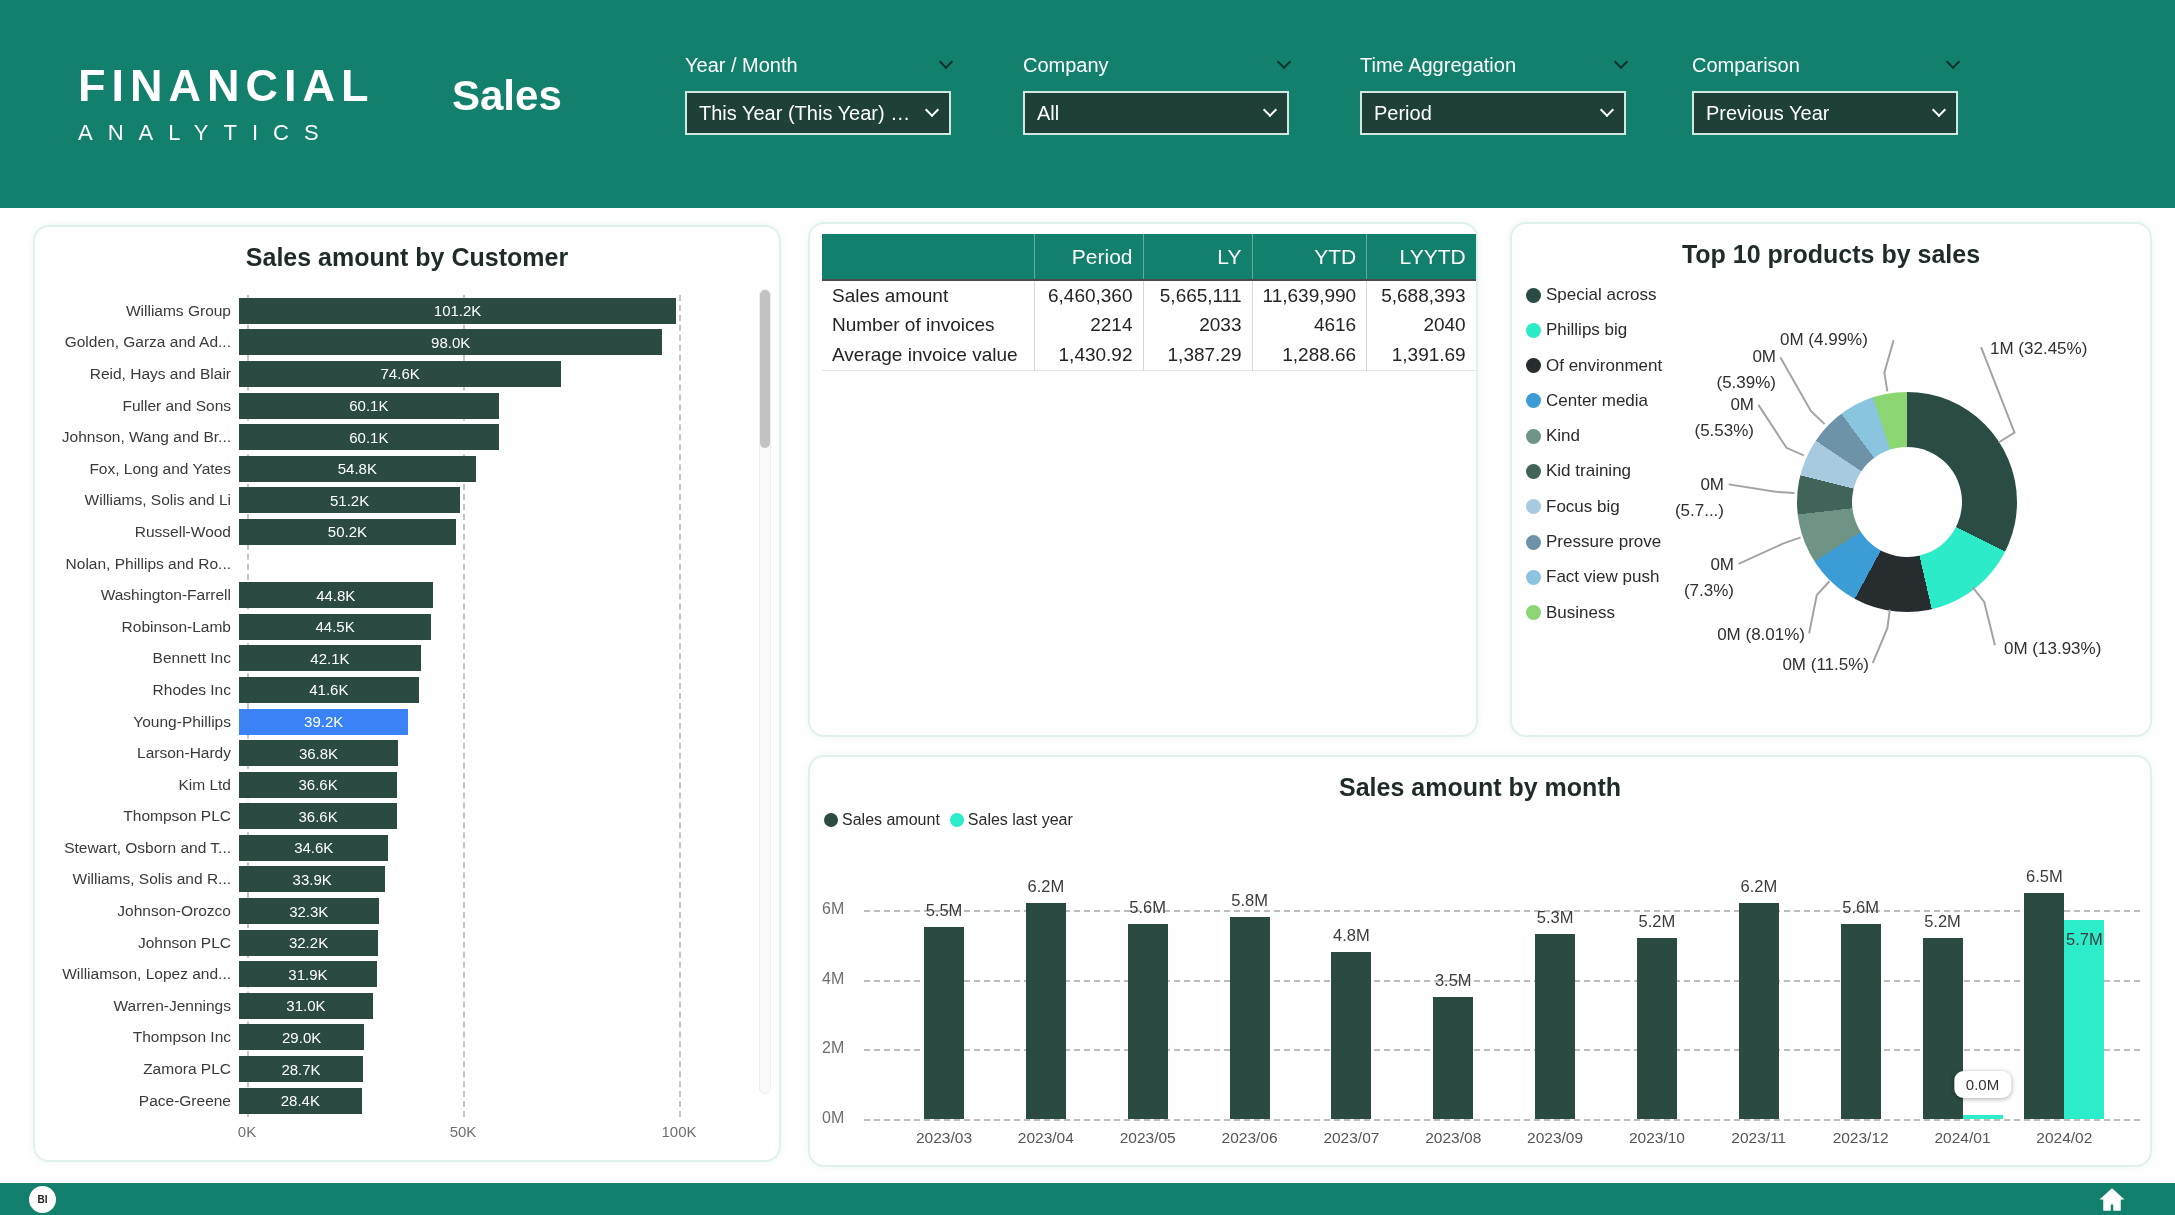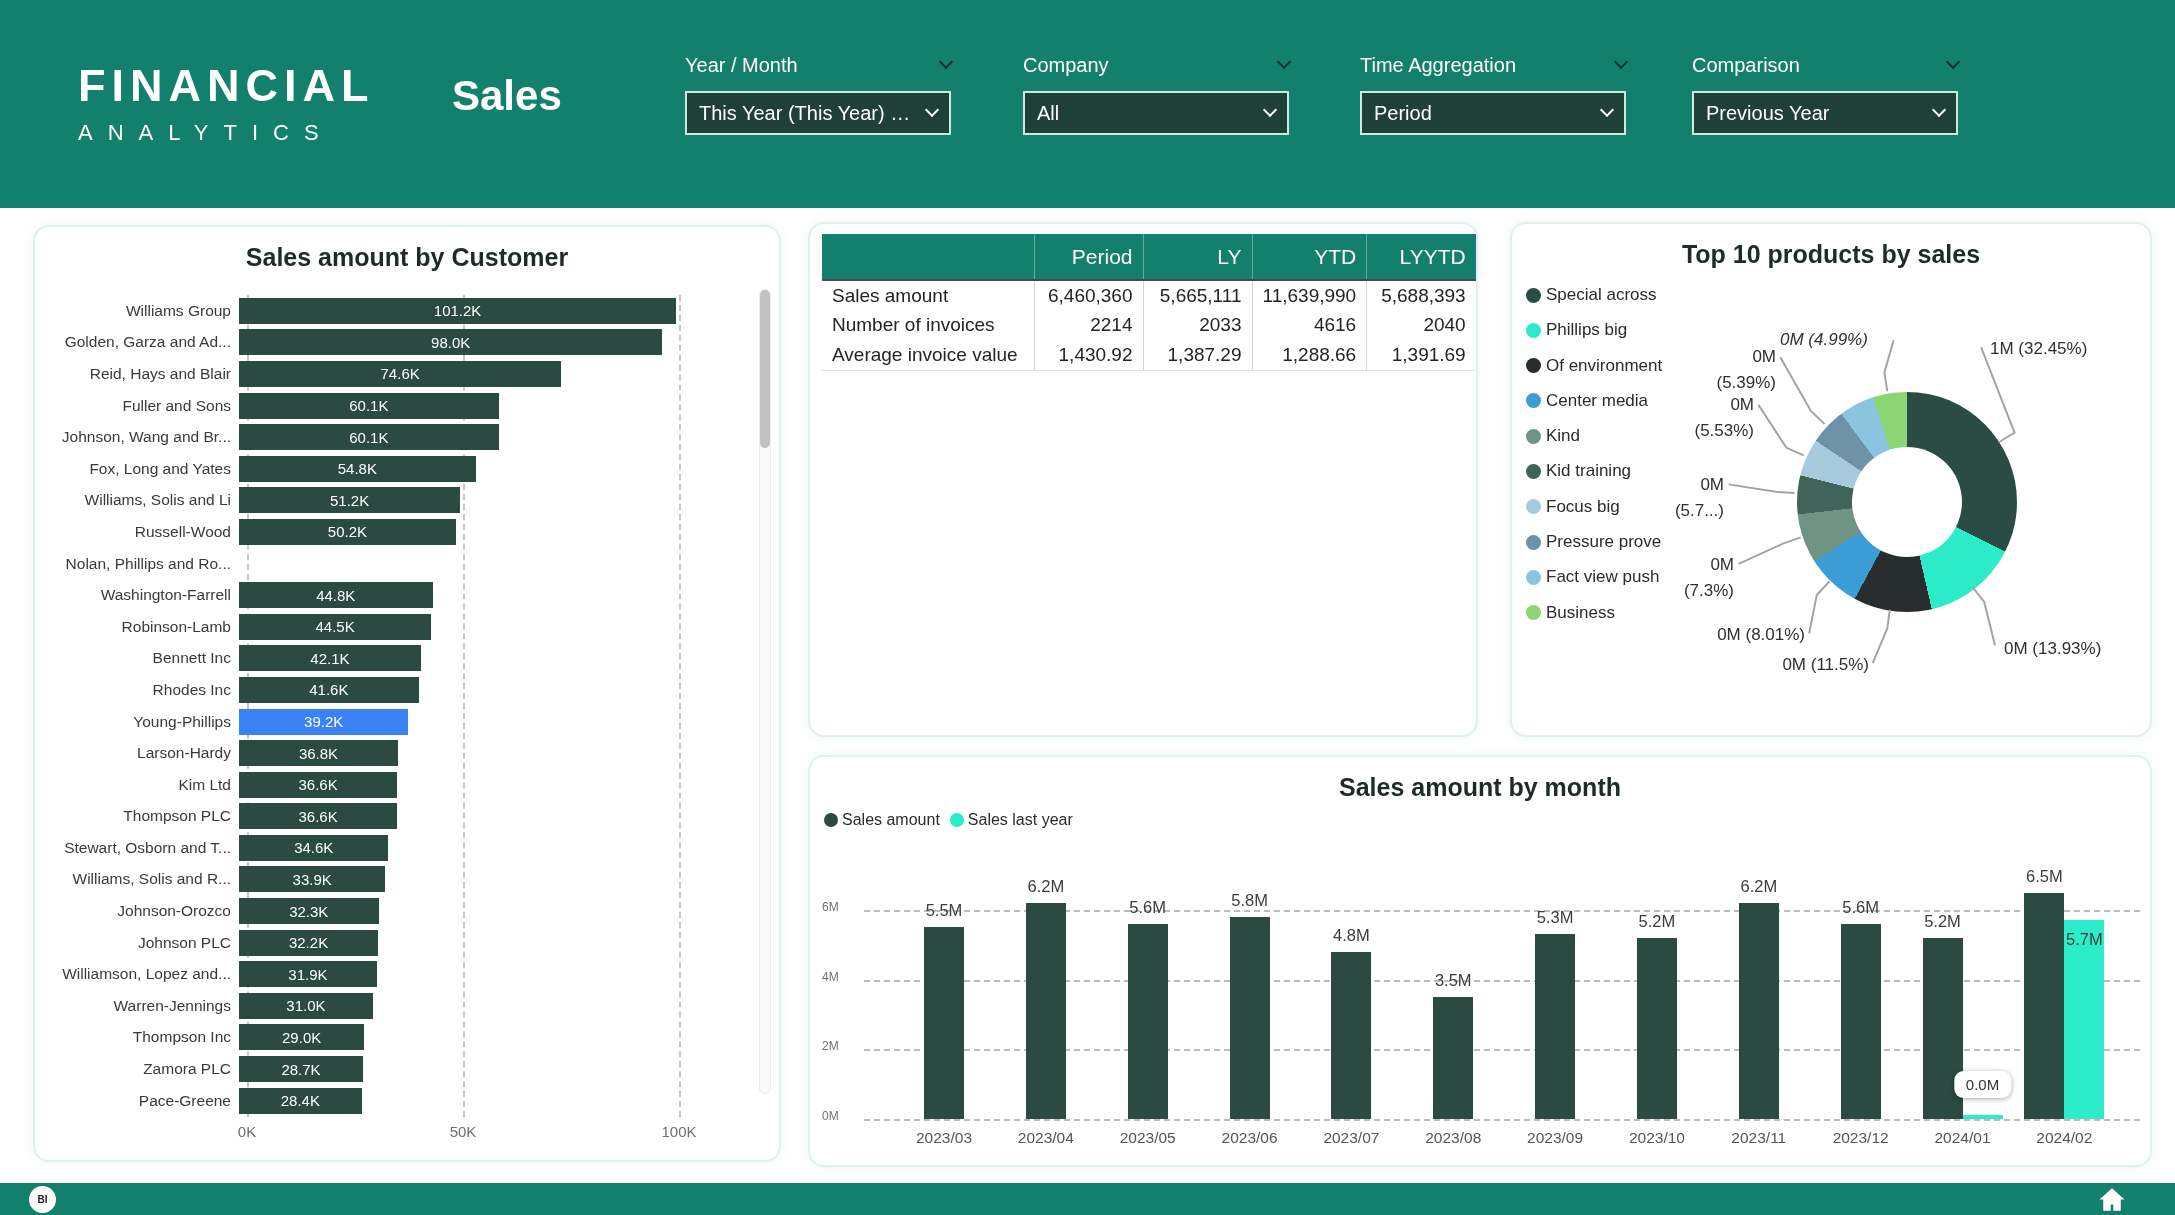--- a/index.html
+++ b/index.html
@@ -73,21 +73,21 @@
   .callout { position:absolute; font-size:17px; color:#2f2f2f; line-height:1.55; z-index:2; }
   .leader-svg { position:absolute; inset:0; pointer-events:none; z-index:1; }
 
   
   .mon-legend { position:absolute; left:14px; top:54px; display:flex; }
   .ml-item { display:flex; align-items:center; margin-right:10px; cursor:pointer; }
   .ml-dot { width:14px; height:14px; border-radius:50%; margin-right:4px; }
   .ml-text { font-size:16px; color:#2b2b2b; }
   .mon-plot { position:absolute; inset:0; }
   .mon-grid { position:absolute; left:54px; right:10px; border-top:2px dashed #bdbdbd; }
-  .mon-ytick { position:absolute; width:40px; text-align:left; font-size:12px; color:#6f6f6f; left:12px; }
+  .mon-ytick { position:absolute; width:40px; text-align:left; font-size:16px; color:#6f6f6f; left:12px; }
   .mon-bar { position:absolute; cursor:pointer; }
   .mon-lab { position:absolute; transform:translateX(-50%); font-size:16.5px; color:#3c3c3c; white-space:nowrap; }
   .mon-cat { position:absolute; transform:translateX(-50%); font-size:15.5px; color:#555; white-space:nowrap; }
   .pill { position:absolute; transform:translateX(-50%); background:#fff; border-radius:9px;
     box-shadow:0 1px 5px rgba(0,0,0,.35); padding:5px 12px; font-size:15px; color:#333; }
 
   
   .footer { position:absolute; left:0; top:1183px; width:2175px; height:32px; background:#12806C; }
   .bi-badge { position:absolute; left:29px; top:3px; width:27px; height:27px; background:#fff; border-radius:50%;
     display:flex; align-items:center; justify-content:center; font-size:10px; font-weight:700; color:#222; cursor:pointer; }
@@ -464,21 +464,21 @@
     <div class="donut-ring" id="donutRing" style="background: conic-gradient(rgb(42, 76, 68) 0%, rgb(42, 76, 68) 32.45%, rgb(43, 235, 200) 32.45%, rgb(43, 235, 200) 46.38%, rgb(39, 44, 46) 46.38%, rgb(39, 44, 46) 57.88%, rgb(59, 156, 214) 57.88%, rgb(59, 156, 214) 65.89%, rgb(111, 148, 134) 65.89%, rgb(111, 148, 134) 73.19%, rgb(64, 99, 90) 73.19%, rgb(64, 99, 90) 78.89%, rgb(167, 202, 223) 78.89%, rgb(167, 202, 223) 84.42%, rgb(110, 146, 168) 84.42%, rgb(110, 146, 168) 89.81%, rgb(138, 196, 223) 89.81%, rgb(138, 196, 223) 95.01%, rgb(139, 213, 115) 95.01%, rgb(139, 213, 115) 100%);"></div>
     <div id="donutCallouts">
         <div class="callout" style="left: 478px; top: 112px; width: 110px; text-align: left;">1M (32.45%)</div>
         <div class="callout" style="left: 492px; top: 412px; width: 120px; text-align: left;">0M (13.93%)</div>
         <div class="callout" style="left: 252px; top: 428px; width: 105px; text-align: right;">0M (11.5%)</div>
         <div class="callout" style="left: 188px; top: 398px; width: 105px; text-align: right;">0M (8.01%)</div>
         <div class="callout" style="left: 158px; top: 328px; width: 64px; text-align: right;">0M (7.3%)</div>
         <div class="callout" style="left: 148px; top: 248px; width: 64px; text-align: right;">0M (5.7...)</div>
         <div class="callout" style="left: 178px; top: 168px; width: 64px; text-align: right;">0M (5.53%)</div>
         <div class="callout" style="left: 200px; top: 120px; width: 64px; text-align: right;">0M (5.39%)</div>
-        <div class="callout" style="left: 268px; top: 103px; width: 110px; text-align: left; font-style: italic;">0M (4.99%)</div>
+        <div class="callout" style="left: 268px; top: 103px; width: 110px; text-align: left;">0M (4.99%)</div>
       </div>
   </section>
 
   <section class="card card-monthly">
     <div class="card-title">Sales amount by month</div>
     <div class="mon-legend" id="monLegend">
         <div class="ml-item">
           <span class="ml-dot" style="background: rgb(42, 74, 66);"></span>
           <span class="ml-text">Sales amount</span>
         </div>

